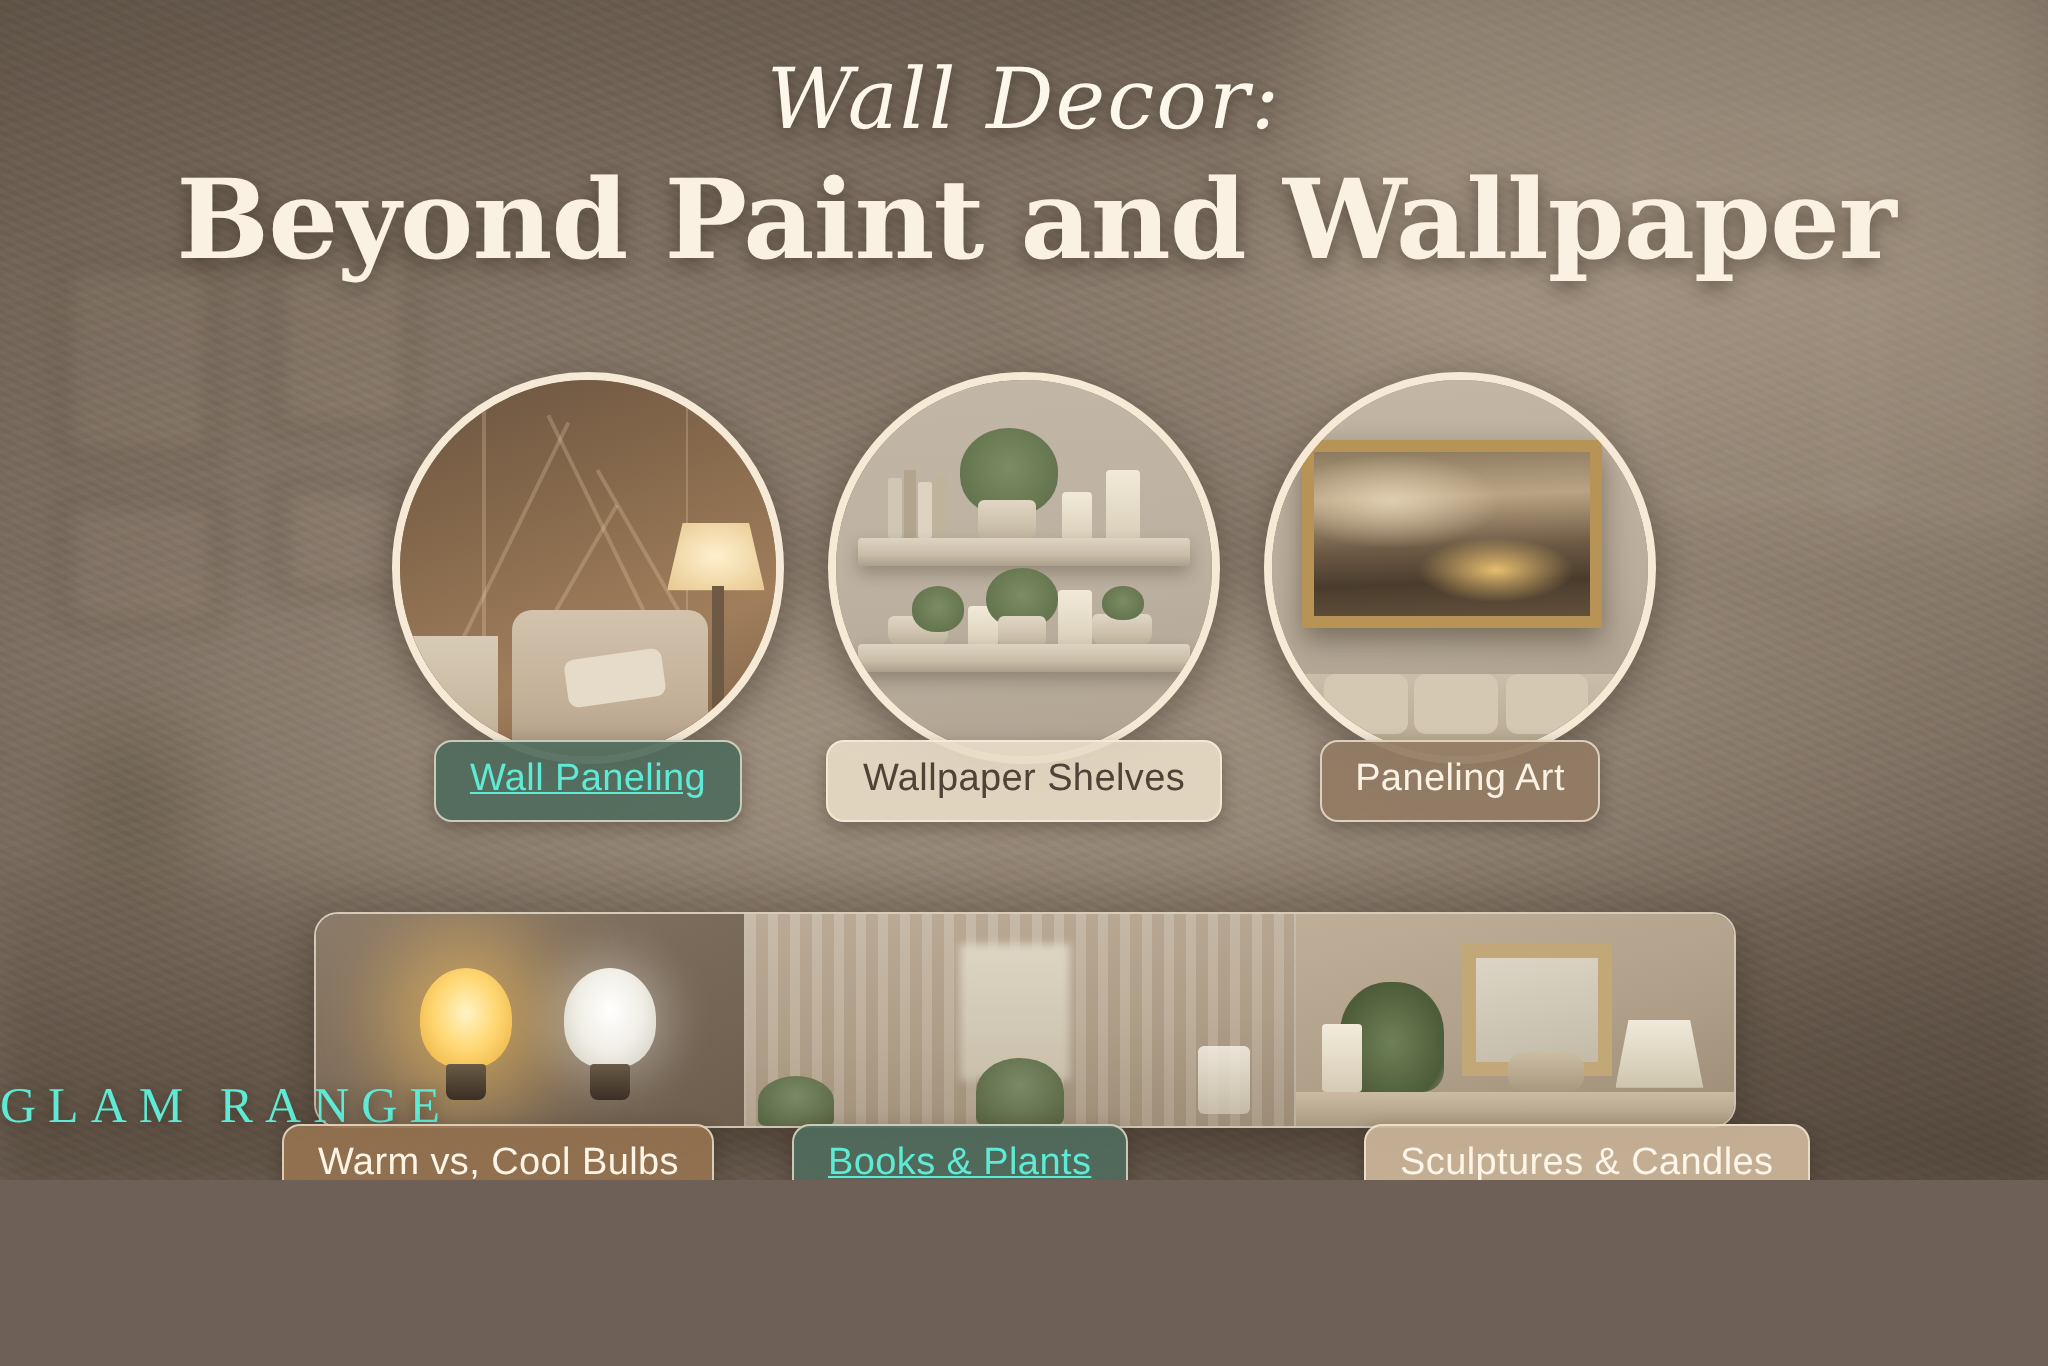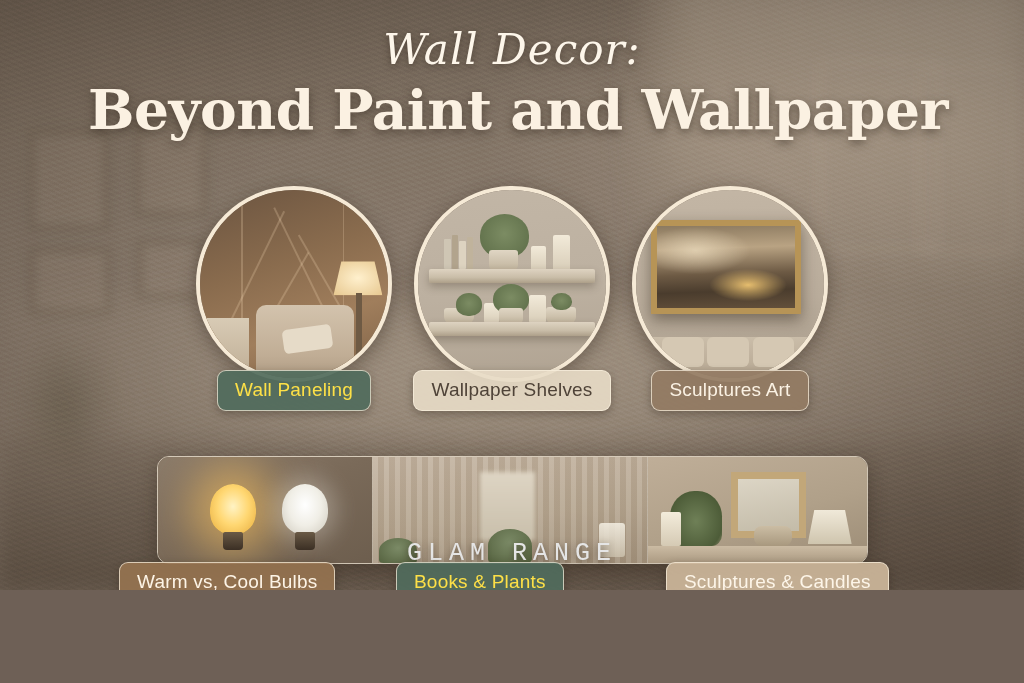--- a/index.html
+++ b/index.html
@@ -254,21 +254,21 @@
     display: inline-block;
     padding: 8px 17px 9px;
     border-radius: 9px;
     font-size: 19px;
     letter-spacing: 0.2px;
     white-space: nowrap;
     border: 1px solid rgba(250,240,222,0.72);
     box-shadow: 0 3px 9px rgba(40,28,18,0.35);
   }
   .pill.brown  { background: rgba(150,115,80,0.90);  color: #fdf4e6; }
-  .pill.green  { background: rgba(80,107,92,0.92);   color: #fde047; }
+  .pill.green  { background: rgba(80,107,92,0.92);   color: #5eead4; text-decoration: underline; }
   .pill.cream  { background: rgba(232,219,198,0.90); color: #4f4338; }
   .pill.tan    { background: rgba(146,123,99,0.92);  color: #fbf2e4; }
   .pill.tanlt  { background: rgba(204,182,154,0.92); color: #fdf5e8; }
 
   .circle-label { position: relative; margin-top: -12px; z-index: 12; }
 
   
   .panel-row {
     position: absolute;
     left: 157px; top: 456px;
@@ -359,32 +359,31 @@
   .sc-console .sculpt {
     position: absolute; right: 34%; bottom: 16%; width: 38px; height: 20px;
     background: linear-gradient(180deg, #cbbda4, #a8987e); border-radius: 8px;
   }
 
   .panel-labels {
     position: absolute; left: 0; right: 0; top: 562px;
     z-index: 12;
   }
   .panel-labels .pl { position: absolute; }
-  .pl.pl1 { left: 119px; }
+  .pl.pl1 { left: 141px; }
   .pl.pl2 { left: 396px; }
-  .pl.pl3 { left: 666px; text-decoration: underline; }
+  .pl.pl3 { left: 682px; text-decoration: underline; }
 
   
   .brand {
     position: absolute; left: 0; right: 0; bottom: 22px;
-    text-align: center;
-    font-family: Liberation Mono, monospace;
+    font-family: Liberation Serif, serif;
     font-size: 25px;
     letter-spacing: 6px;
-    color: #e5e5e5;
+    color: #5eead4;
     text-shadow: 0 2px 7px rgba(44,32,22,0.6);
     z-index: 10;
   }
 </style>
 </head>
 <body>
 
 <div class="poster">
 
   <div class="bg-base"></div>
@@ -464,21 +463,21 @@
       <div class="circle-photo">
         <div class="scene sc-art">
           <div class="painting"></div>
           <div class="sofa2"></div>
           <div class="pillow2" style="left:14%"></div>
           <div class="pillow2" style="left:38%"></div>
           <div class="pillow2" style="left:62%"></div>
         </div>
       </div>
       <div class="circle-label">
-        <span class="pill tan">Sculptures Art</span>
+        <span class="pill tan">Paneling Art</span>
       </div>
     </div>
 
   </div>
 
   <div class="panel-row">
 
     <div class="panel-cell c1">
       <div class="scene sc-bulbs">
         <div class="bulb warm">

